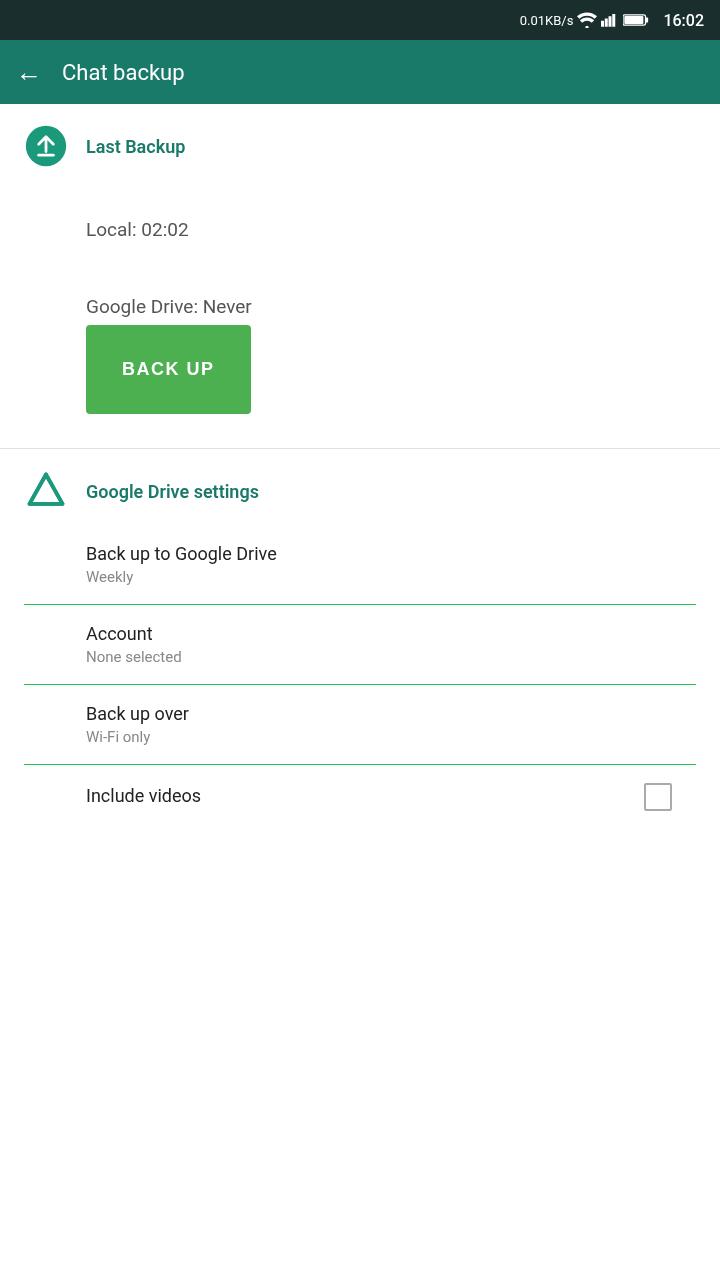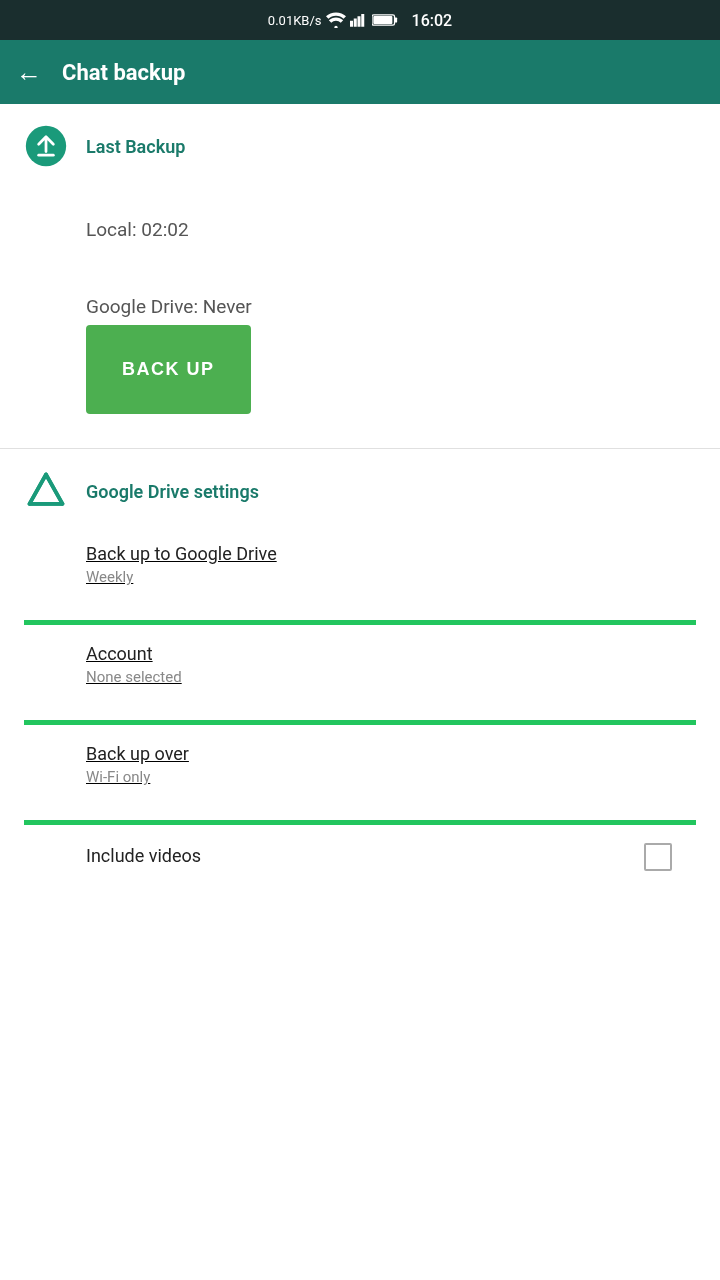--- a/index.html
+++ b/index.html
@@ -12,21 +12,21 @@
       background: #fff;
       font-size: 16px;
     }
 
     
     .status-bar {
       background: #1a2e2e;
       height: 40px;
       display: flex;
       align-items: center;
-      justify-content: center;
+      justify-content: flex-end;
       padding: 0 16px;
       color: #fff;
       font-size: 14px;
       gap: 8px;
     }
 
     .status-bar .time {
       font-size: 16px;
       font-weight: 500;
       margin-left: 6px;
@@ -44,21 +44,21 @@
 
     .app-bar .back-icon {
       color: #fff;
       font-size: 26px;
       cursor: pointer;
     }
 
     .app-bar .title {
       color: #fff;
       font-size: 22px;
-      font-weight: 700;
+      font-weight: 400;
     }
 
     
     .content {
       padding: 0;
     }
 
     
     .section {
       padding: 20px 24px 10px 24px;
@@ -125,24 +125,23 @@
       background: #e0e0e0;
       margin: 0 0 0 0;
     }
 
     
     .settings-section {
       padding: 20px 24px 10px 24px;
     }
 
     .setting-row {
-      padding: 18px 0 34px 62px;
-      border-bottom: 5px solid #22c55e;
-      cursor: pointer;
-      text-decoration: underline;
+      padding: 18px 0 18px 62px;
+      border-bottom: 1px solid #22c55e;
+      cursor: pointer;
     }
 
     .setting-row:last-child {
       border-bottom: none;
     }
 
     .setting-label {
       font-size: 18px;
       color: #222;
       font-weight: 400;

